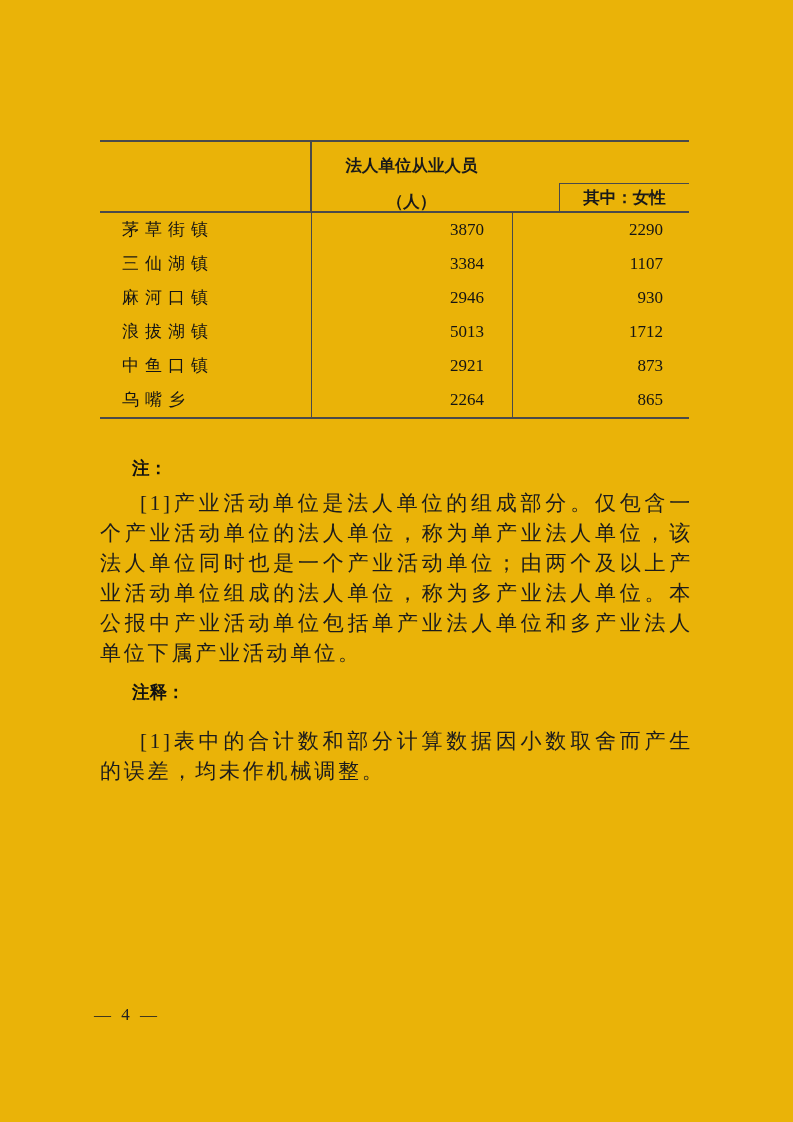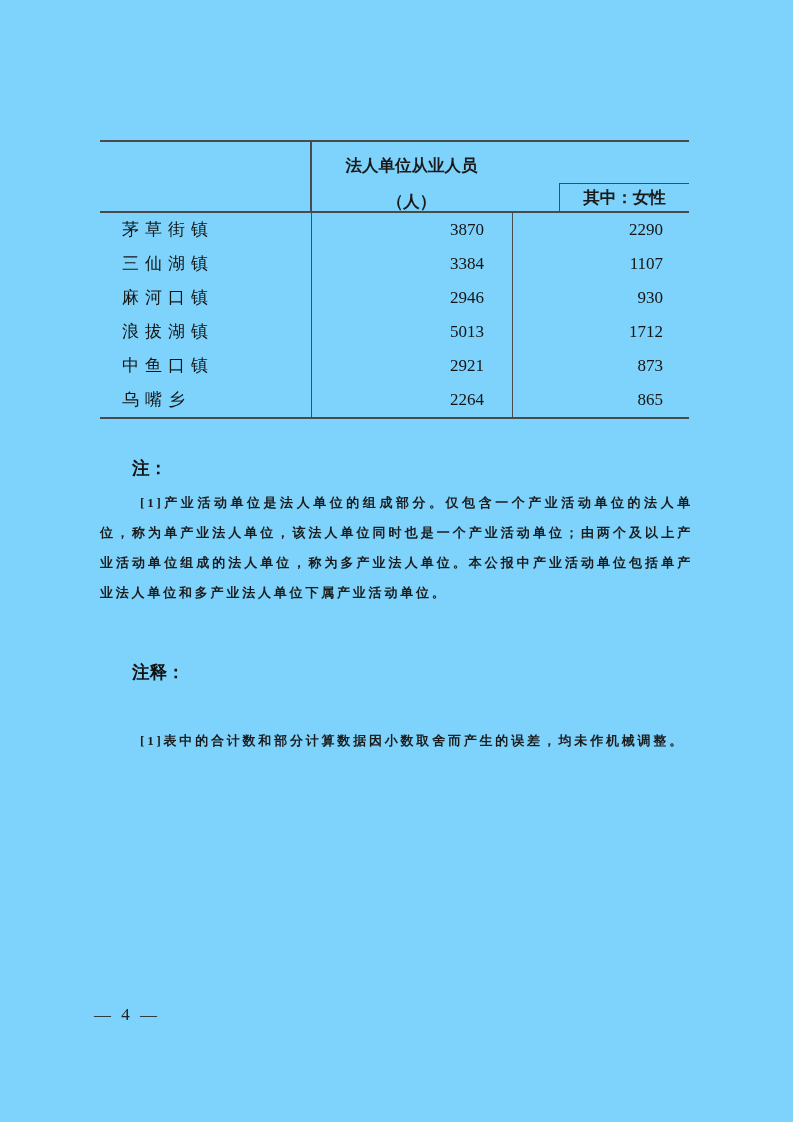--- a/index.html
+++ b/index.html
@@ -1,20 +1,20 @@
 <!DOCTYPE html>
 <html><head>
 <meta charset="utf-8">
 <style>
   * { margin:0; padding:0; box-sizing:border-box; }
   html,body { background:#ffffff; }
   .page {
     position:relative;
     width:793px; height:1122px;
-    background:#7dd3fc;
+    background:#eab308;
     color:#141414;
     font-family:"Liberation Serif","DejaVu Serif",serif;
     overflow:hidden;
   }
 
   
   .stat-table { position:absolute; left:100px; top:140px; width:589px; }
   .thead {
     position:relative; height:73px;
     border-top:2px solid #4a4a4a;
@@ -36,26 +36,26 @@
   .c2 { width:201px; text-align:right; padding-right:28px; border-left:1.5px solid #4a4a4a; }
   .c3 { flex:1; text-align:right; padding-right:26px; border-left:1.5px solid #4a4a4a; }
 
   
   .note-label {
     position:absolute; left:132px;
     font-family:"Liberation Sans","DejaVu Sans",sans-serif;
     font-weight:bold; font-size:17.5px; color:#111;
   }
   .note-label.n1 { top:456px; }
-  .note-label.n2 { top:660px;font-family:Liberation Mono, monospace; }
+  .note-label.n2 { top:680px;font-family:Liberation Mono, monospace; }
   .note-body {
     position:absolute; left:100px; width:593px;
-    font-size:13px; line-height:30px; letter-spacing:2.8px;
+    font-size:21px; line-height:30px; letter-spacing:2.8px;
     text-align:justify; text-justify:inter-character;
-    text-indent:40px; color:#1c1c1c;font-weight:bold;
+    text-indent:40px; color:#1c1c1c;
   }
   .note-body.b1 { top:488px; }
   .note-body.b2 { top:726px; }
 
   
   .page-number {
     position:absolute; left:94px; top:1005px;
     font-size:17px; letter-spacing:3px; color:#222;
   }
 </style>

